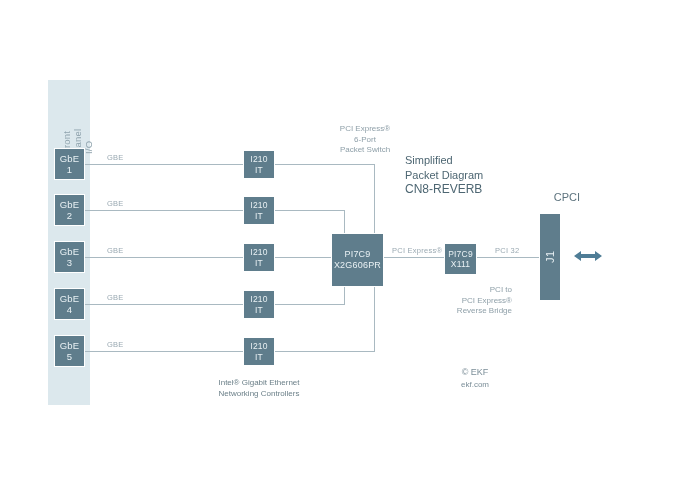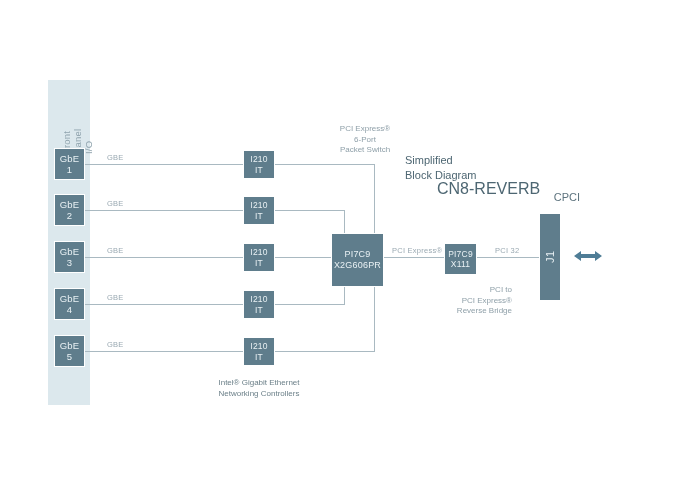--- a/index.html
+++ b/index.html
@@ -142,22 +142,21 @@
   .title {
     position: absolute;
     left: 405px;
     top: 153px;
     width: 140px;
     color: #4d6672;
     font-size: 11px;
     line-height: 14.5px;
   }
   .title .big {
-    font-size: 16px;
-    margin-left: 32px;
+    font-size: 12px;
   }
   .cpci-cap {
     position: absolute;
     left: 520px;
     top: 191px;
     width: 60px;
     text-align: right;
     color: #5d737e;
     font-size: 11px;
   }
@@ -302,23 +301,27 @@
   <div class="chip cpci-box">
     <span class="rot">J1</span>
   </div>
 
   <svg class="arrow" viewBox="0 0 28 14">
     <path d="M0 7 L7 2 L7 5 L21 5 L21 2 L28 7 L21 12 L21 9 L7 9 L7 12 Z" fill="#4f7d96"></path>
   </svg>
 
   <div class="title">
     <span>Simplified</span><br>
-    <span>Block Diagram</span><br>
+    <span>Packet Diagram</span><br>
     <span class="big">CN8-REVERB</span>
   </div>
 
   <div class="note note-dark" style="left:199px; top:378px; width:120px;">
     <span class="ln">Intel® Gigabit Ethernet</span><br>
     <span class="ln">Networking Controllers</span>
   </div>
 
+  <div class="ekf">
+    <span>© EKF</span><br>
+    <span class="dom">ekf.com</span>
+  </div>
 
 </div>
 
 </body></html>

